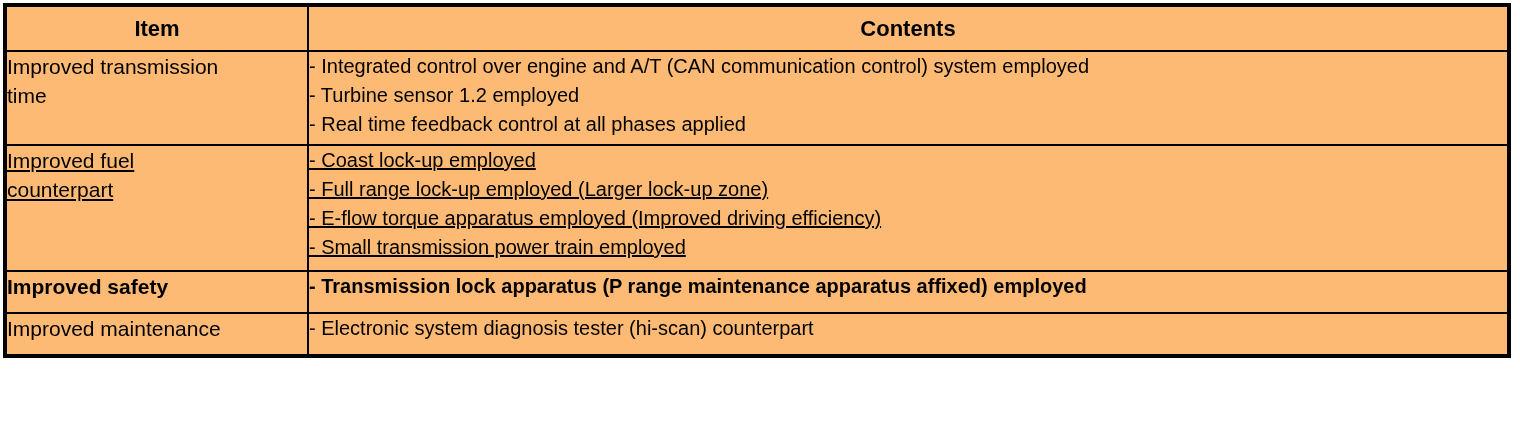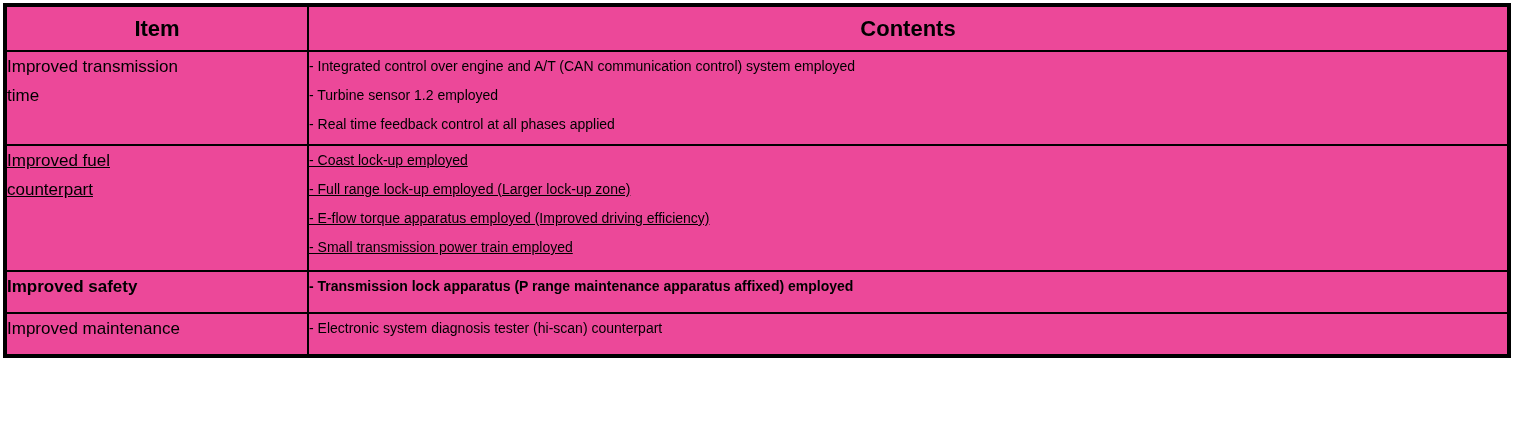--- a/index.html
+++ b/index.html
@@ -33,45 +33,45 @@
   }
 
   table.spec-table col.col-item { width: 303px; }
   table.spec-table col.col-contents { width: 1201px; }
 
   table.spec-table td,
   table.spec-table th {
     border: 2px solid #000000;
     vertical-align: top;
     padding: 0;
-    background: #ec4899;
+    background: #fdba74;
   }
 
   
   .hdr-cell {
     height: 43px;
     text-align: center;
     font-weight: bold;
     font-size: 22px;
     line-height: 43px;
     letter-spacing: 0px;
     font-stretch: semi-condensed;
     white-space: nowrap;
     vertical-align: middle;
   }
 
   
   .item-cell {
-    font-size: 17px;
+    font-size: 21px;
     line-height: 29px;
     padding: 9px 4px 9px 5px;
     font-stretch: semi-condensed;
   }
   .contents-cell {
-    font-size: 14px;
+    font-size: 20px;
     line-height: 29px;
     padding: 9px 4px 9px 15px;
     font-stretch: semi-condensed;
   }
 
   .line {
     display: block;
     white-space: nowrap;
   }
 

